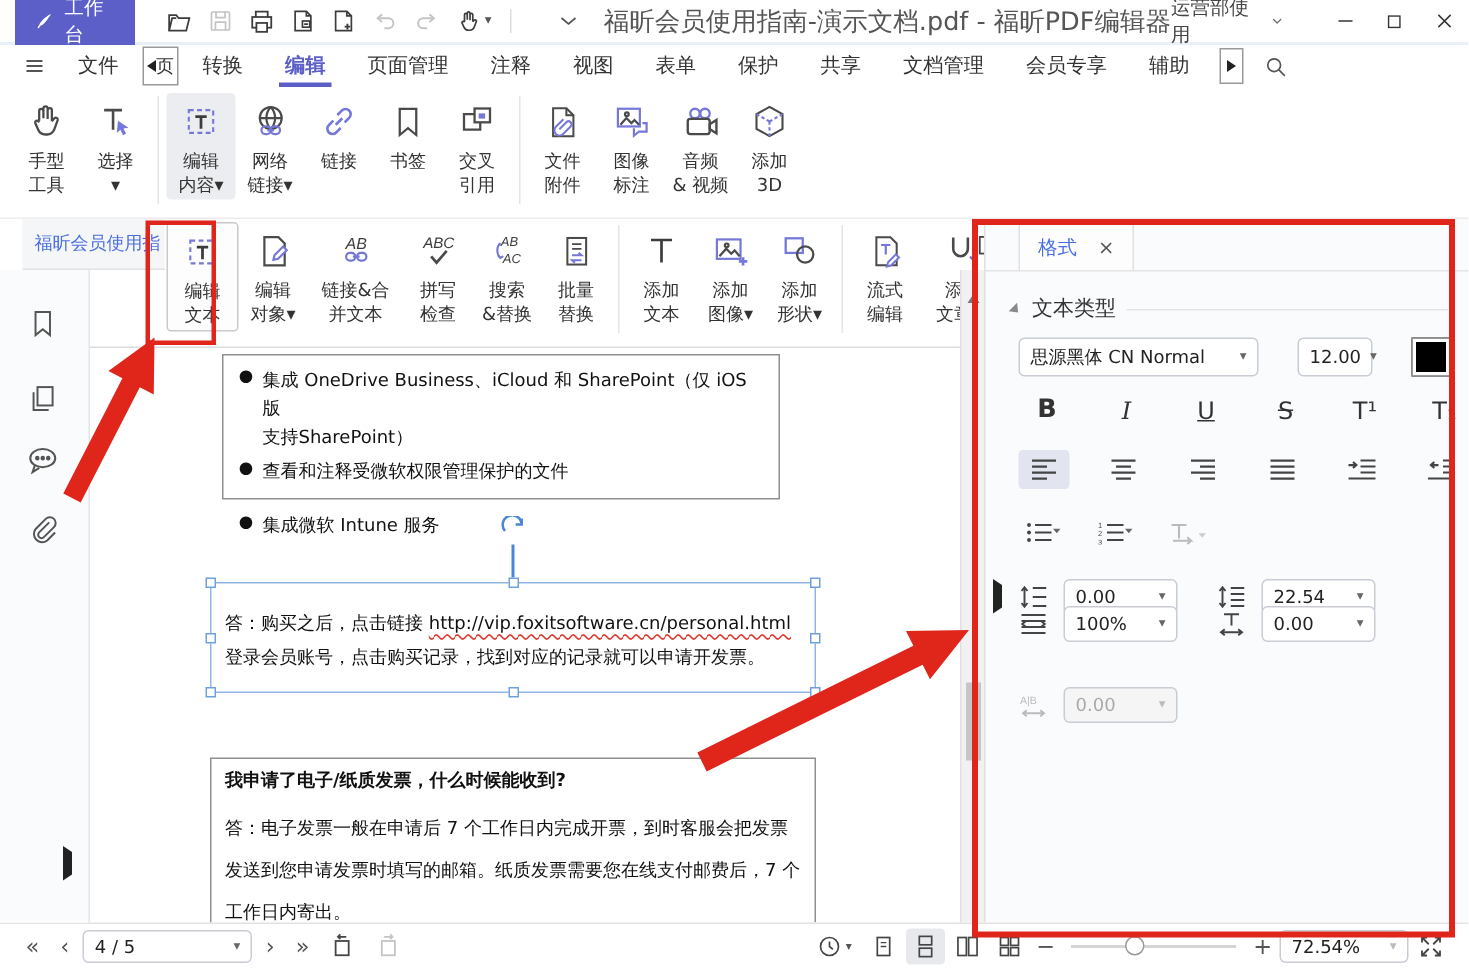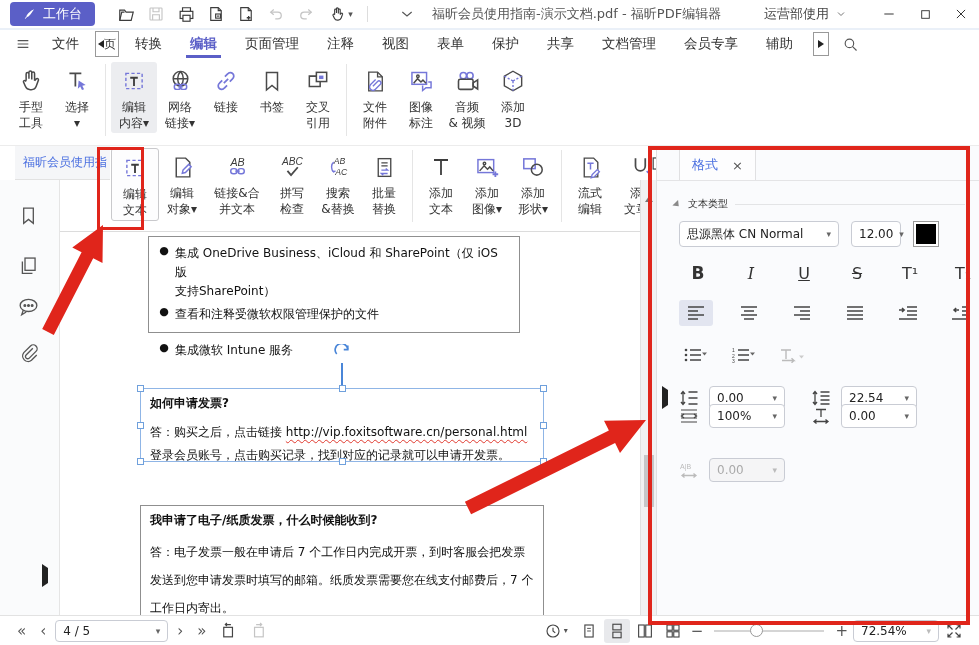--- a/index.html
+++ b/index.html
@@ -6,21 +6,21 @@
   body{font-family:"DejaVu Sans","Liberation Sans",sans-serif;background:#fff;}
   .stage{position:relative;width:979px;height:645px;overflow:hidden;background:#fff;font-size:13px;color:#333;}
   svg{display:block;}
   .ico{display:inline-flex;align-items:center;justify-content:center;}
 
   
   .titlebar{position:absolute;left:0;top:0;width:979px;height:30px;display:flex;align-items:center;background:#fff;border-bottom:2px solid #EAF0F8;box-sizing:border-box;}
   .ws-btn{display:flex;align-items:center;gap:6px;background:#5B5FC7;color:#fff;border-radius:4px;padding:3px 13px;margin-left:10px;font-size:13px;}
   .tb-ic{width:30px;height:24px;display:flex;align-items:center;justify-content:center;}
   .tb-sep{width:1px;height:16px;background:#DDD;margin:0 6px;}
-  .tb-title{font-size:13px;color:#555;margin-left:10px;white-space:nowrap;}
+  .tb-title{font-size:17px;color:#555;margin-left:10px;white-space:nowrap;}
   .tb-account{margin-left:auto;display:flex;align-items:center;gap:6px;font-size:13px;color:#444;}
   .win-btn{width:36px;height:28px;display:flex;align-items:center;justify-content:center;}
 
   
   .menubar{position:absolute;left:0;top:30px;width:979px;height:28px;display:flex;align-items:center;background:#fff;}
   .mb-item{padding:0 14px;font-size:13.5px;color:#333;height:28px;display:flex;align-items:center;position:relative;}
   .mb-item.active{color:#5B5FC7;font-weight:bold;}
   .mb-item.active::after{content:"";position:absolute;left:10px;right:10px;bottom:0;height:3px;background:#5B5FC7;}
   .mb-collapse{border:1px solid #999;height:24px;display:flex;align-items:center;padding:0 2px;font-size:12px;color:#333;margin:0 2px;}
   .mb-expand{border:1px solid #999;height:22px;width:14px;display:flex;align-items:center;justify-content:center;margin-left:6px;}
@@ -67,27 +67,27 @@
   .vs-up{position:absolute;left:4px;top:16px;width:0;height:0;border-bottom:6px solid #777;border-left:4.5px solid transparent;border-right:4.5px solid transparent;}
   .vs-thumb{position:absolute;left:3px;top:275px;width:10px;height:52px;background:#C6C6C8;}
 
   
   .rightpanel{position:absolute;left:656px;top:146px;width:323px;height:469px;background:#FAFBFD;border-left:1px solid #E0E0E0;box-sizing:border-box;}
   .rp-tabbar{height:34px;border-bottom:1px solid #E4E4E6;display:flex;align-items:flex-end;}
   .rp-tab{margin-left:22px;display:flex;align-items:center;gap:14px;background:#FDFDFE;border:1px solid #E0E0E2;border-bottom:none;padding:7px 12px 6px;font-size:13px;color:#4A6FE0;}
   .rp-close{color:#555;font-size:13px;}
   .rp-section{display:flex;align-items:center;gap:7px;margin:16px 14px 0 16px;}
   .rp-sec-tri{width:0;height:0;border-top:5px solid #8a8a8a;border-left:4px solid transparent;border-right:4px solid transparent;transform:rotate(-45deg);}
-  .rp-sec-label{font-size:10px;color:#333;white-space:nowrap;}
+  .rp-sec-label{font-size:14px;color:#333;white-space:nowrap;}
   .rp-sec-line{flex:1;height:1px;background:#E3E4E6;}
   .combo{display:inline-flex;align-items:center;justify-content:space-between;background:#fff;border:1px solid #C9CCD4;border-radius:4px;height:26px;padding:0 7px;font-size:12px;color:#222;box-sizing:border-box;}
   .combo .car{font-size:9px;color:#666;margin-left:6px;}
   .combo.dis{background:#F5F5F6;color:#AAA;}
   .combo.dis .car{color:#BBB;}
-  .rp-fontrow{display:flex;align-items:center;gap:12px;margin:10px 0 0 22px;}
+  .rp-fontrow{display:flex;align-items:center;gap:26px;margin:10px 0 0 22px;}
   .swatch{width:24px;height:24px;border:1px solid #9a9a9a;background:#000;box-shadow:inset 0 0 0 2px #fff;}
   .rp-row{position:absolute;left:22px;display:flex;align-items:center;}
   .st-btn{width:38px;height:26px;display:flex;align-items:center;justify-content:center;font-size:16px;color:#333;margin-right:15px;}
   .al-btn{width:34px;height:26px;display:flex;align-items:center;justify-content:center;margin-right:19px;border-radius:3px;}
   .al-btn.active{background:#E2E5F0;}
   .ls-ic{width:22px;height:18px;margin-right:8px;display:flex;align-items:center;}
   .rp-handle{position:absolute;left:5px;top:244px;}
 
   
   .statusbar{position:absolute;left:0;top:615px;width:979px;height:30px;background:#fff;border-top:1px solid #E2E2E2;box-sizing:border-box;display:flex;align-items:center;font-size:12px;color:#444;}
@@ -563,21 +563,20 @@
     </div>
 
     <div class="rot-stem"></div>
     <div class="rot-ic">
         <svg width="19" height="19" viewBox="0 0 18 18" fill="none" stroke="#4A86D8" stroke-width="1.6">
           <path d="M14 5A6 6 0 103.5 9.5"></path>
           <path d="M14 1.5v3.8h-3.8"></path>
         </svg>
       </div>
     <div class="qa-box qa1">
-      <div class="qa-q">如何申请发票?</div>
       <div class="qa-a"><span>答：购买之后，点击链接 </span><span class="spell-link">http://vip.foxitsoftware.cn/personal.html</span><span> 登录会员账号，点击购买记录，找到对应的记录就可以申请开发票。</span></div>
       <div class="hd" style="left:-4px;top:-4px"></div>
       <div class="hd" style="left:198px;top:-4px"></div>
       <div class="hd" style="right:-4px;top:-4px"></div>
       <div class="hd" style="left:-4px;top:33px"></div>
       <div class="hd" style="right:-4px;top:33px"></div>
       <div class="hd" style="left:-4px;bottom:-4px"></div>
       <div class="hd" style="left:198px;bottom:-4px"></div>
       <div class="hd" style="right:-4px;bottom:-4px"></div>
     </div>

